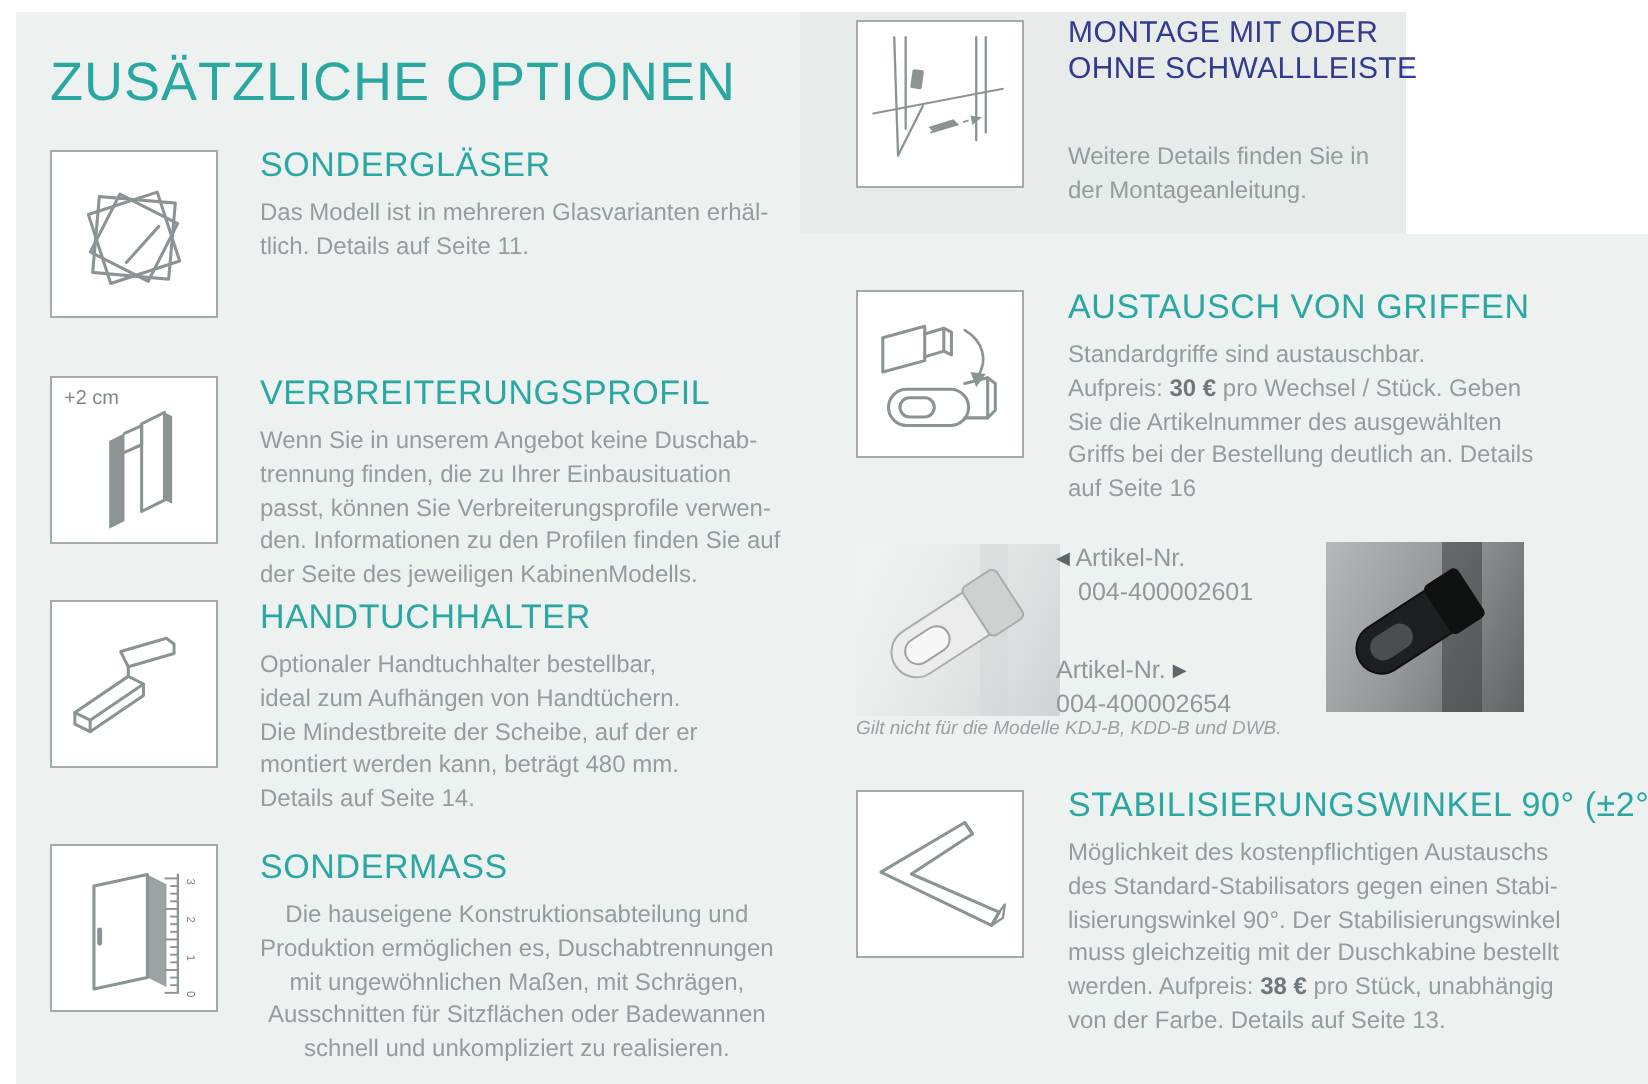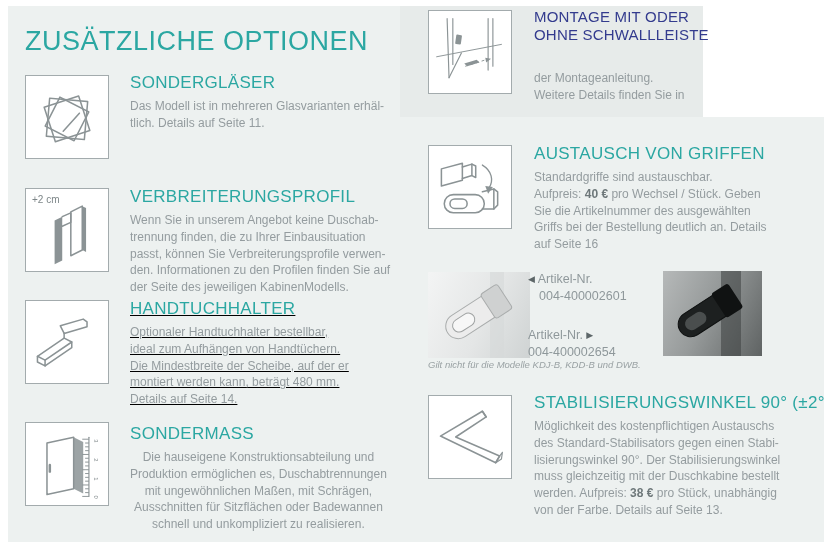--- a/index.html
+++ b/index.html
@@ -78,21 +78,21 @@
 
   <div class="abs icon-box" style="left:25px;top:300px;">
     <svg width="82" height="82" viewBox="0 0 86 86">
       <path class="ln" d="M36,26 L60,19 L64,22 L64,27 L40,34 Z"></path>
       <path class="ln" d="M40,34 L40,39"></path>
       <path class="ln" d="M12,58 L40,39 L48,43 L20,62 Z"></path>
       <path class="ln" d="M12,58 L12,64 L20,68 L20,62"></path>
       <path class="ln" d="M48,43 L48,49 L20,68"></path>
     </svg>
   </div>
-  <div class="abs" style="left:130px;top:299px;text-decoration:underline;">
+  <div class="abs" style="left:130px;top:299px;">
     <div class="sec-heading">HANDTUCHHALTER</div>
     <div class="sec-body" style="margin-top:5px;">
       <div class="line">Optionaler Handtuchhalter bestellbar,</div>
       <div class="line">ideal zum Aufhängen von Handtüchern.</div>
       <div class="line">Die Mindestbreite der Scheibe, auf der er</div>
       <div class="line">montiert werden kann, beträgt 480 mm.</div>
       <div class="line">Details auf Seite 14.</div>
     </div>
   </div>
 
@@ -148,43 +148,43 @@
       <rect class="fl" x="28" y="25" width="6" height="10" rx="1" transform="rotate(8 31 30)"></rect>
       <path d="M38,58 L60,51" style="fill:none;stroke:#8b9395;stroke-width:1;stroke-dasharray:3,3"></path>
       <path class="fl" d="M37,55 L50,51 L53,54 L40,58 Z"></path>
       <path class="fl" d="M59,49 L65,50 L60,54 Z"></path>
     </svg>
   </div>
   <div class="abs" style="left:534px;top:8px;">
     <div class="navy-heading">MONTAGE MIT ODER</div>
     <div class="navy-heading">OHNE SCHWALLLEISTE</div>
     <div class="sec-body" style="margin-top:27px;">
+      <div class="line">Weitere Details finden Sie in</div>
       <div class="line">der Montageanleitung.</div>
-      <div class="line">Weitere Details finden Sie in</div>
     </div>
   </div>
 
   <div class="abs icon-box" style="left:428px;top:145px;">
     <svg width="82" height="82" viewBox="0 0 86 86">
       <path class="ln" d="M13,24 L35,18 L35,36 L13,42 Z"></path>
       <path class="ln" d="M35,22 L45,19 L45,31 L35,34"></path>
       <path class="ln" d="M45,19 L49,21 L49,33 L45,31"></path>
       <path class="ln" d="M56,20 C 66,26 68,36 63,44" style="stroke-width:1.4"></path>
       <path class="fl" d="M59,42 L67,43 L62,50 Z"></path>
       <rect class="ln" x="16" y="51" width="42" height="19" rx="9.5"></rect>
       <rect class="ln" x="22" y="55.5" width="18" height="10" rx="5"></rect>
       <path class="ln" d="M56,48 L68,45 L72,48 L72,62 L68,66 L56,66"></path>
       <path class="ln" d="M68,45 L68,66"></path>
     </svg>
   </div>
   <div class="abs" style="left:534px;top:144px;">
     <div class="sec-heading">AUSTAUSCH VON GRIFFEN</div>
     <div class="sec-body" style="margin-top:5px;">
       <div class="line">Standardgriffe sind austauschbar.</div>
-      <div class="line"><span>Aufpreis: </span><span class="b">40 €</span><span> pro Wechsel / Stück. Geben</span></div>
+      <div class="line"><span>Aufpreis: </span><span class="b">30 €</span><span> pro Wechsel / Stück. Geben</span></div>
       <div class="line">Sie die Artikelnummer des ausgewählten</div>
       <div class="line">Griffs bei der Bestellung deutlich an. Details</div>
       <div class="line">auf Seite 16</div>
     </div>
   </div>
 
   <div class="abs photo photo-left">
     <svg width="102" height="86" viewBox="0 0 102 86">
       <rect x="62" y="0" width="14" height="86" fill="#d6d9d9" opacity="0.6"></rect>
       <g transform="rotate(-33 48 42)">

